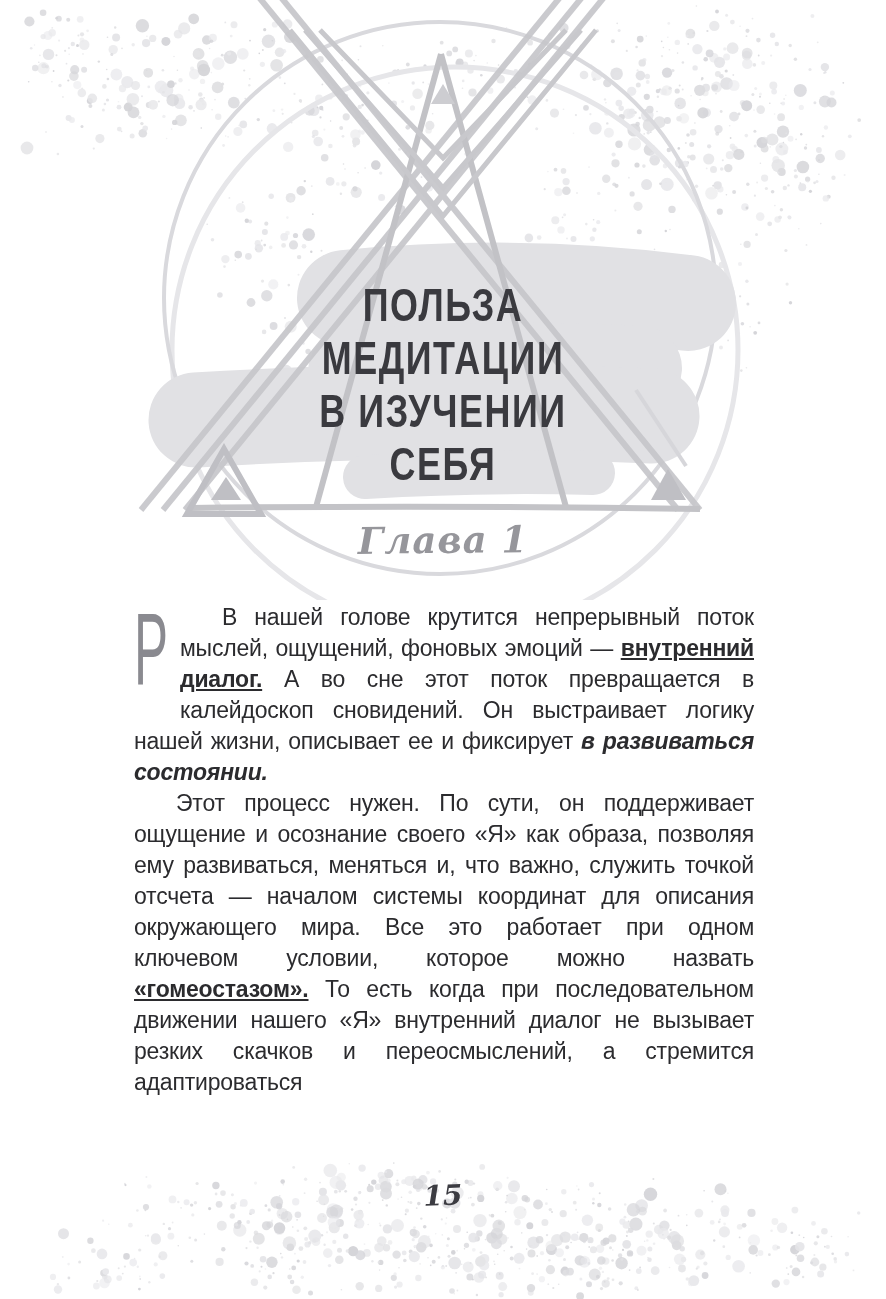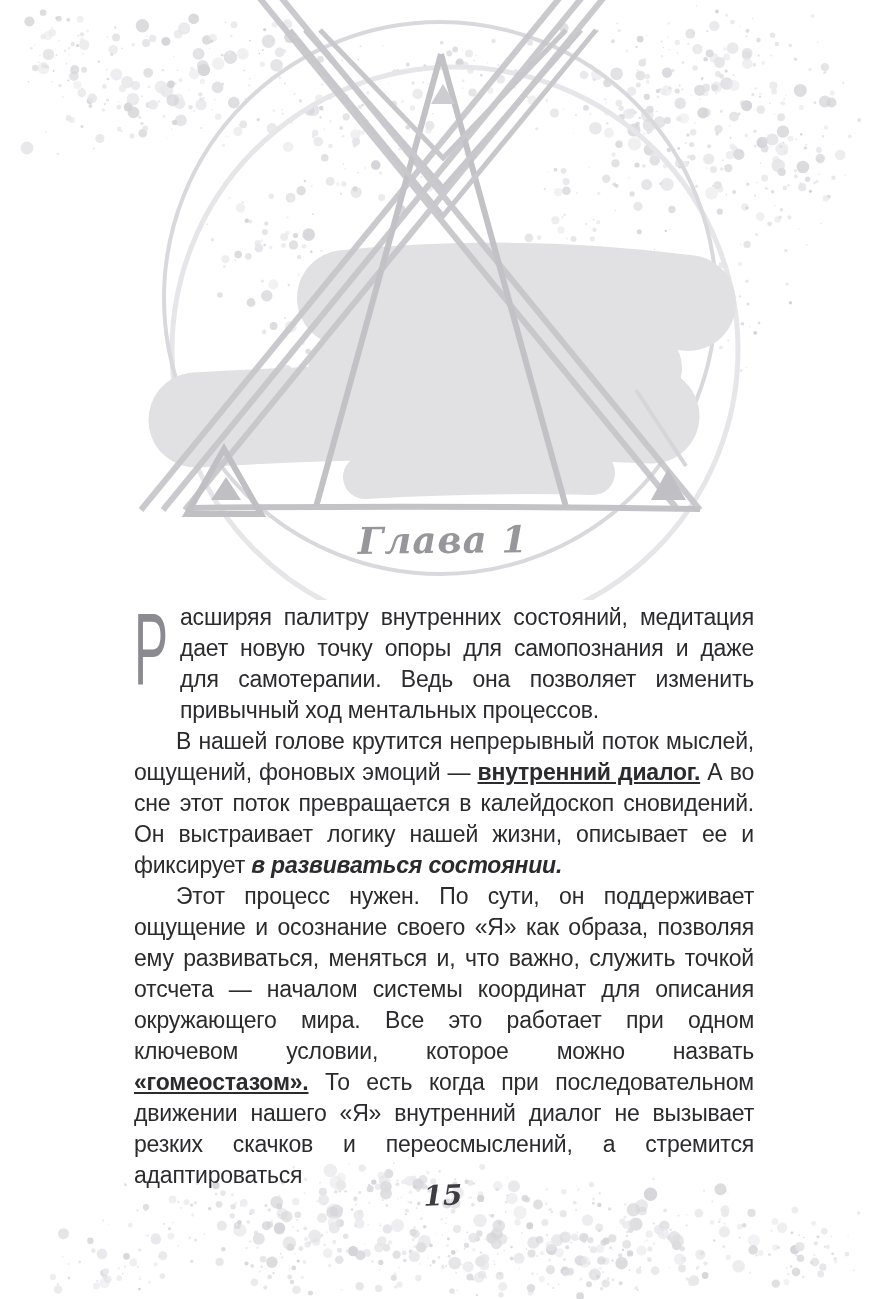--- a/index.html
+++ b/index.html
@@ -1542,24 +1542,30 @@
     <g>
       <path d="M224,449 L187,514 L261,514 Z" fill="none" stroke="#bfbfc4" stroke-width="6"></path>
       <path d="M226,477 L211,500 L241,500 Z" fill="#bfbfc4"></path>
     </g>
 
     <path d="M668,469 L651,500 L686,500 Z" fill="#bfbfc4"></path>
 
     <path d="M636,390 L686,466" stroke="#d6d6da" stroke-width="4"></path>
   </svg>
 
+  <div class="title-block">
+    <span class="title-line">ПОЛЬЗА</span>
+    <span class="title-line">МЕДИТАЦИИ</span>
+    <span class="title-line">В ИЗУЧЕНИИ</span>
+    <span class="title-line">СЕБЯ</span>
+  </div>
 
   <div class="chapter-label">Глава 1</div>
 
   <div class="body-text" id="body-text">
-      <p><span class="dropcap"><span class="dropcap-inner">Р</span></span><span>асширяя палитру внутренних состояний, медитация дает новую точку опоры для самопознания и даже для самотерапии. Ведь она позволяет изменить привычный ход ментальных процессов.</span></p>
+      <p><span class="dropcap"><span class="dropcap-inner">Р</span></span></p>
       <p class="indent"><span>В нашей голове крутится непрерывный поток мыслей, ощущений, фоновых эмоций — </span><span class="b">внутренний диалог.</span><span> А во сне этот поток превращается в калейдоскоп сновидений. Он выстраивает логику нашей жизни, описывает ее и фиксирует </span><span class="bi">в развиваться состоянии.</span></p>
       <p class="indent"><span>Этот процесс нужен. По сути, он поддерживает ощущение и осознание своего «Я» как образа, позволяя ему развиваться, меняться и, что важно, служить точкой отсчета — началом системы координат для описания окружающего мира. Все это работает при одном ключевом условии, которое можно назвать </span><span class="b">«гомеостазом».</span><span> То есть когда при последовательном движении нашего «Я» внутренний диалог не вызывает резких скачков и переосмыслений, а стремится адаптироваться</span></p>
     </div>
 
   <div class="page-number">15</div>
 
 </div>
 
 </body></html>

